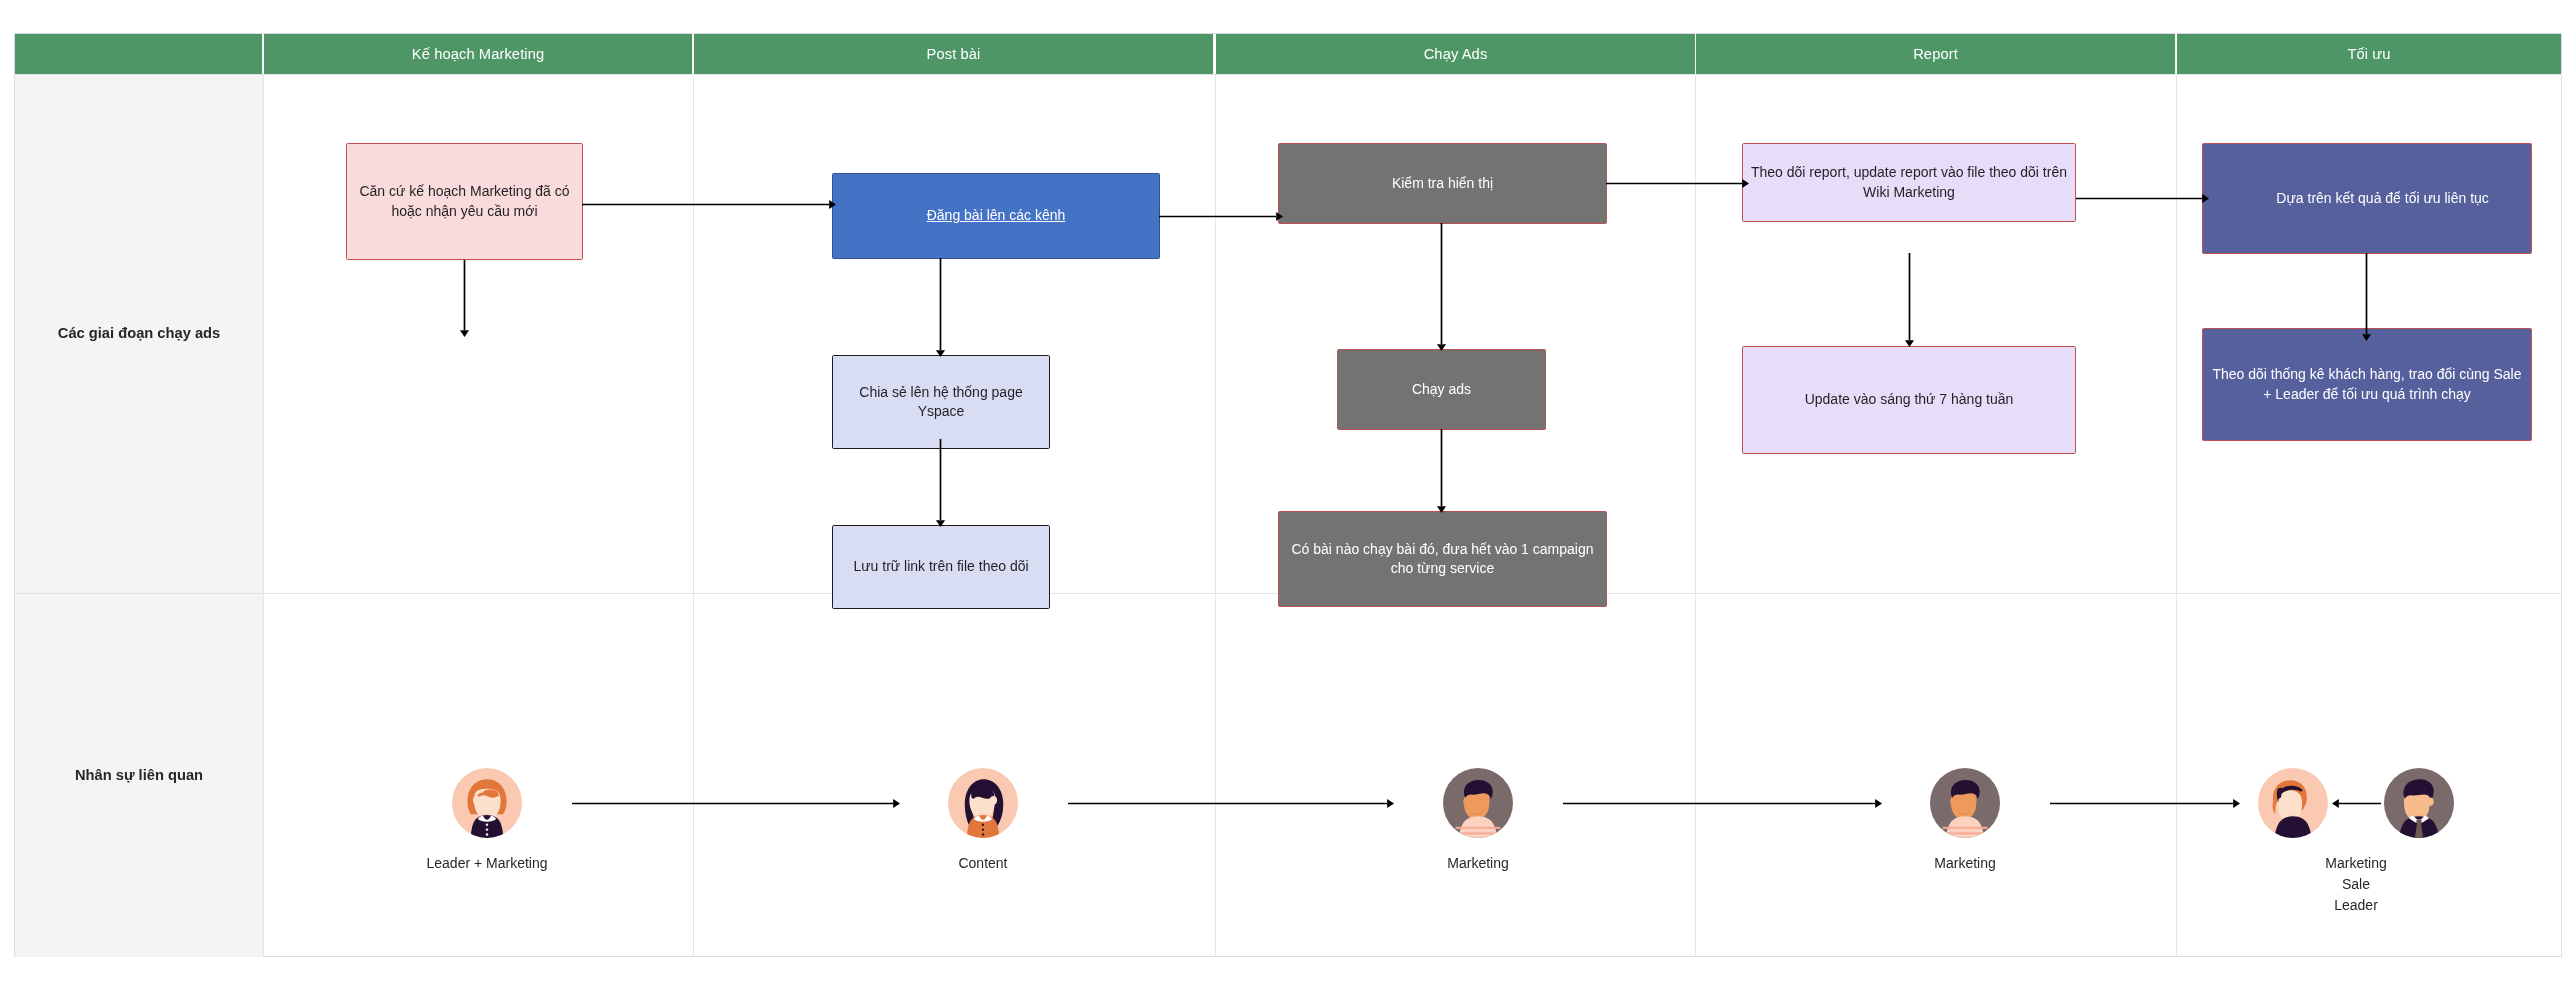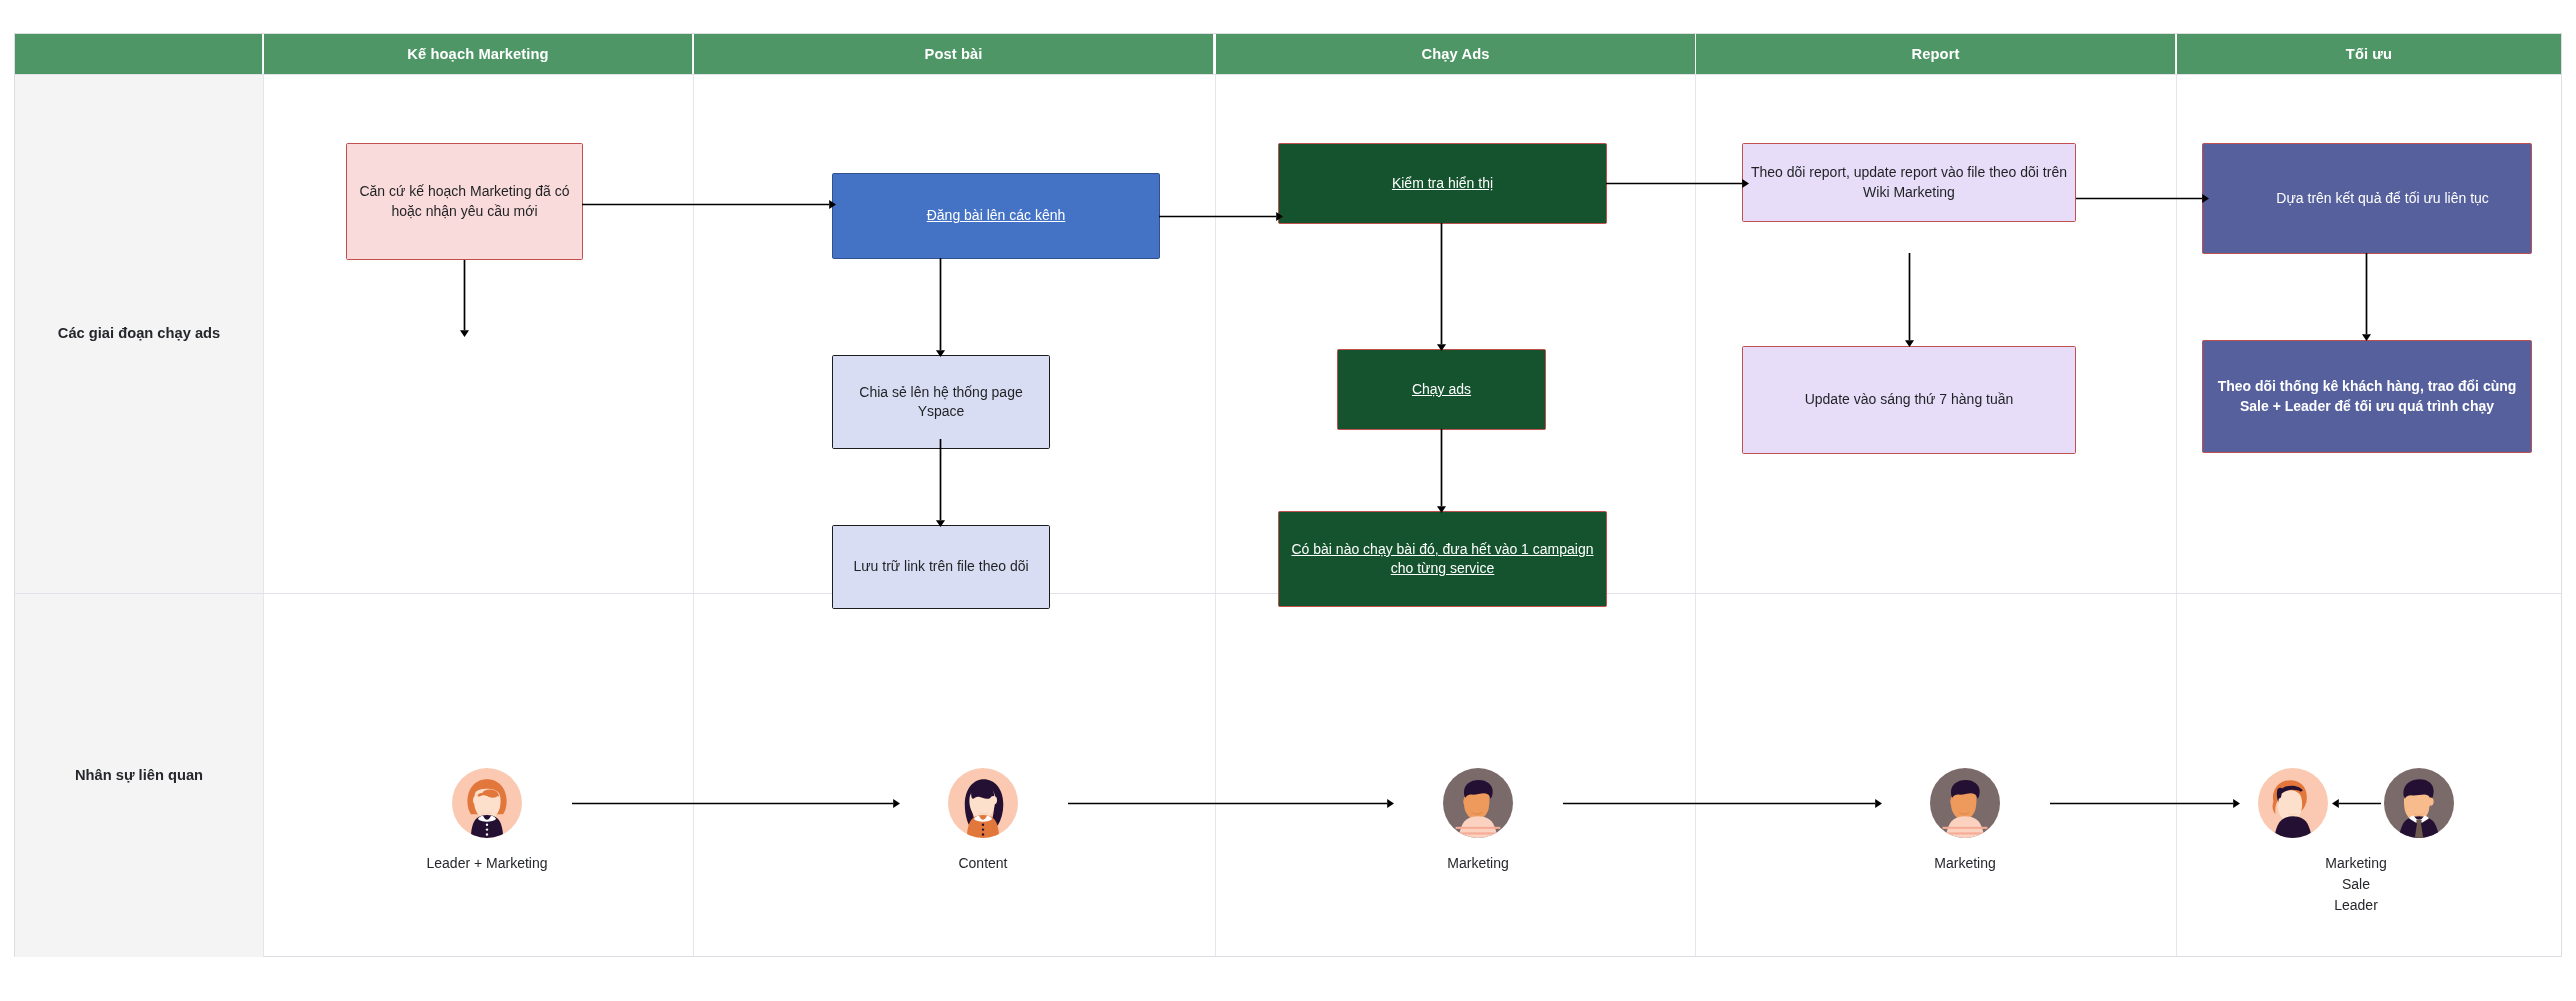--- a/index.html
+++ b/index.html
@@ -55,21 +55,21 @@
     width: 100%;
     height: 40px;
   }
   .hdr-cell {
     position: absolute;
     top: 0;
     height: 40px;
     background: #4E9665;
     color: #ffffff;
     font-size: 14.7px;
-    font-weight: bold;
+    font-weight: normal;
     display: flex;
     align-items: center;
     justify-content: center;
     box-sizing: border-box;
     border-right: 1.1px solid #f2f3f5;
     letter-spacing: 0.1px;
   }
   .hdr-cell.blank { background: #4E9665; }
 
   
@@ -99,21 +99,21 @@
     justify-content: center;
     text-align: center;
     font-size: 14px;
     line-height: 1.36;
     padding: 3.4px 6.8px;
     border-radius: 1.7px;
   }
   .n-pink   { background: #fadbdb; border: 1.1px solid #c0504d; color: #1f2124; }
   .n-blue   { background: #4472c4; border: 1.1px solid #2f528f; color: #ffffff; }
   .n-lav    { background: #d9ddf3; border: 1.1px solid #1c1c1c; color: #1f2124; }
-  .n-green  { background: #14532d; border: 1.1px solid #c0504d; color: #ffffff; text-decoration: underline; }
+  .n-green  { background: #737373; border: 1.1px solid #c0504d; color: #ffffff; }
   .n-purple { background: #e7ddf8; border: 1.1px solid #c0504d; color: #1f2124; }
   .n-indigo { background: #55609d; border: 1.1px solid #c0504d; color: #ffffff; }
 
   
   .conn { position: absolute; }
   .conn svg { display: block; overflow: visible; }
 
   
   .person {
     position: absolute;
@@ -197,21 +197,21 @@
   <div class="node n-purple" style="left:1727px;top:109px;width:334px;height:79px;">
     <span>Theo dõi report, update report vào file theo dõi trên Wiki Marketing</span>
   </div>
   <div class="node n-purple" style="left:1727px;top:312px;width:334px;height:108px;">
     <span>Update vào sáng thứ 7 hàng tuần</span>
   </div>
 
   <div class="node n-indigo" style="left:2187px;top:109px;width:330px;height:111px;padding-left:38px;">
     <span>Dựa trên kết quả để tối ưu liên tục</span>
   </div>
-  <div class="node n-indigo" style="left:2187px;top:306px;width:330px;height:113px;font-weight:bold;">
+  <div class="node n-indigo" style="left:2187px;top:294px;width:330px;height:113px;">
     <span>Theo dõi thống kê khách hàng, trao đổi cùng Sale + Leader để tối ưu quá trình chạy</span>
   </div>
 
   <div class="conn" style="left:567px;top:159px;">
     <svg width="254" height="23" viewBox="0 0 448 40">
       <line x1="0" y1="20" x2="436" y2="20" stroke="#000" stroke-width="3"></line>
       <path d="M436 12 L448 20 L436 28 Z" fill="#000"></path>
     </svg>
   </div>
   <div class="conn" style="left:438px;top:226px;">

